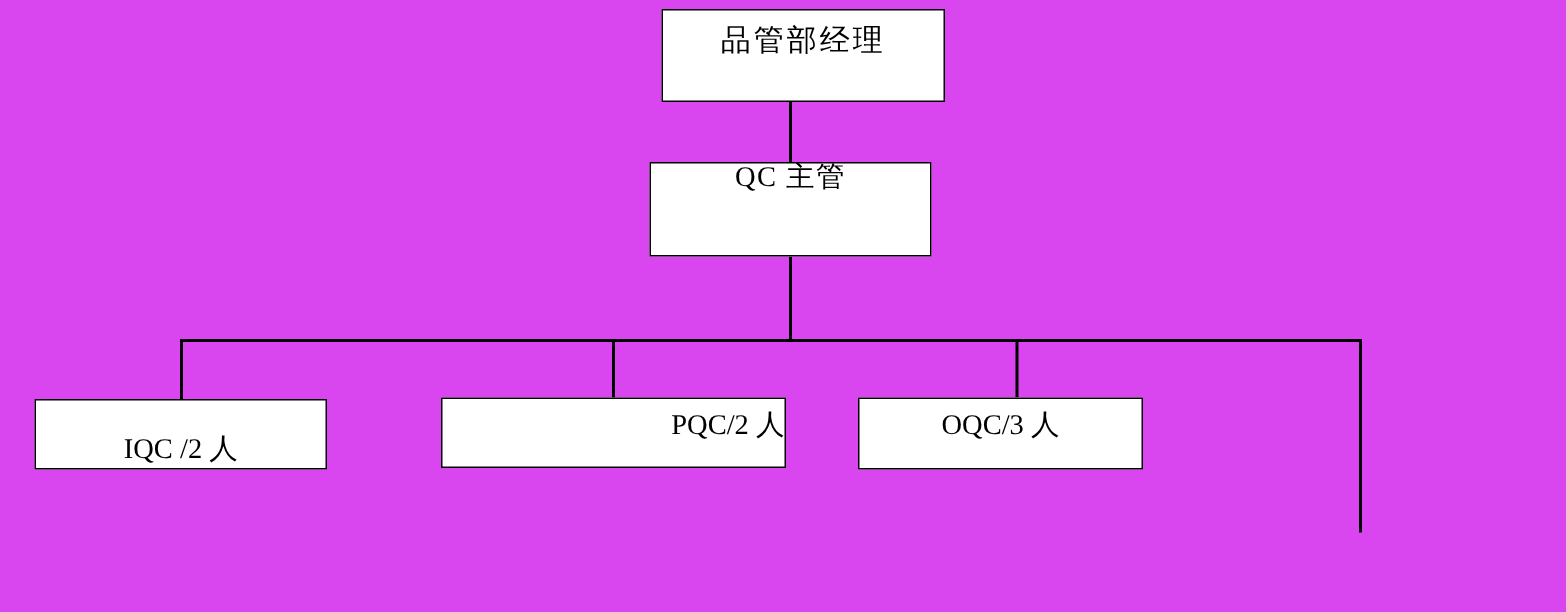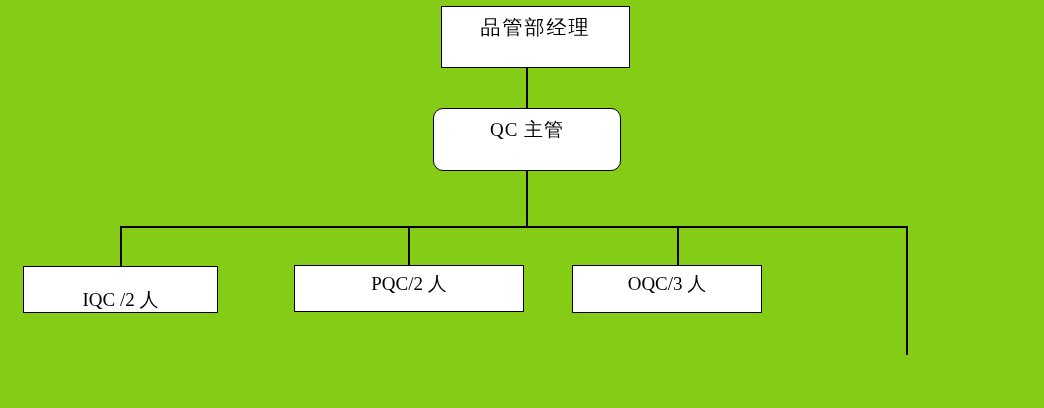--- a/index.html
+++ b/index.html
@@ -4,44 +4,44 @@
 <style>
   html, body {
     margin: 0;
     padding: 0;
     background: #ffffff;
   }
   #canvas {
     position: relative;
     width: 1044px;
     height: 408px;
-    background: #84cc16;
+    background: #d946ef;
     font-family: "Liberation Serif", "DejaVu Serif", serif;
     color: #000000;
     overflow: hidden;
   }
   .node {
     position: absolute;
     box-sizing: border-box;
     border: 1.5px solid #000000;
     background: #ffffff;
     text-align: center;
     font-size: 19px;
     line-height: 19px;
     white-space: pre;
   }
   .connector {
     position: absolute;
     background: #000000;
   }
   
   #node-manager        { left: 441px; top: 6px;   width: 189px; height: 62px; padding-top: 11px; font-size: 20px; letter-spacing: 2px; }
-  #node-qc-supervisor  { left: 433px; top: 108px; width: 188px; height: 63px; padding-top: 11px; letter-spacing: 1px; border-radius: 10px; }
+  #node-qc-supervisor  { left: 433px; top: 108px; width: 188px; height: 63px; letter-spacing: 1px; }
   #node-iqc            { left: 23px;  top: 266px; width: 195px; height: 47px; padding-top: 23px; }
-  #node-pqc            { left: 294px; top: 265px; width: 230px; height: 47px; padding-top: 8px; }
+  #node-pqc            { left: 294px; top: 265px; width: 230px; height: 47px; padding-top: 8px; text-align: right; }
   #node-oqc            { left: 572px; top: 265px; width: 190px; height: 48px; padding-top: 8px; }
   #node-quality-engineer { left: 840px; top: 355px; width: 180px; height: 47px; padding-top: 13px; }
   
   #line-manager-qc { left: 526px; top: 68px;  width: 1.5px; height: 40px; }
   #line-qc-bus     { left: 526px; top: 171px; width: 1.5px; height: 55px; }
   #line-bus        { left: 120px; top: 226px; width: 787px; height: 1.5px; }
   #line-drop-iqc   { left: 120px; top: 226px; width: 1.5px; height: 40px; }
   #line-drop-pqc   { left: 408px; top: 226px; width: 1.5px; height: 39px; }
   #line-drop-oqc   { left: 677px; top: 226px; width: 1.5px; height: 39px; }
   #line-drop-qe    { left: 906px; top: 226px; width: 1.5px; height: 129px; }

